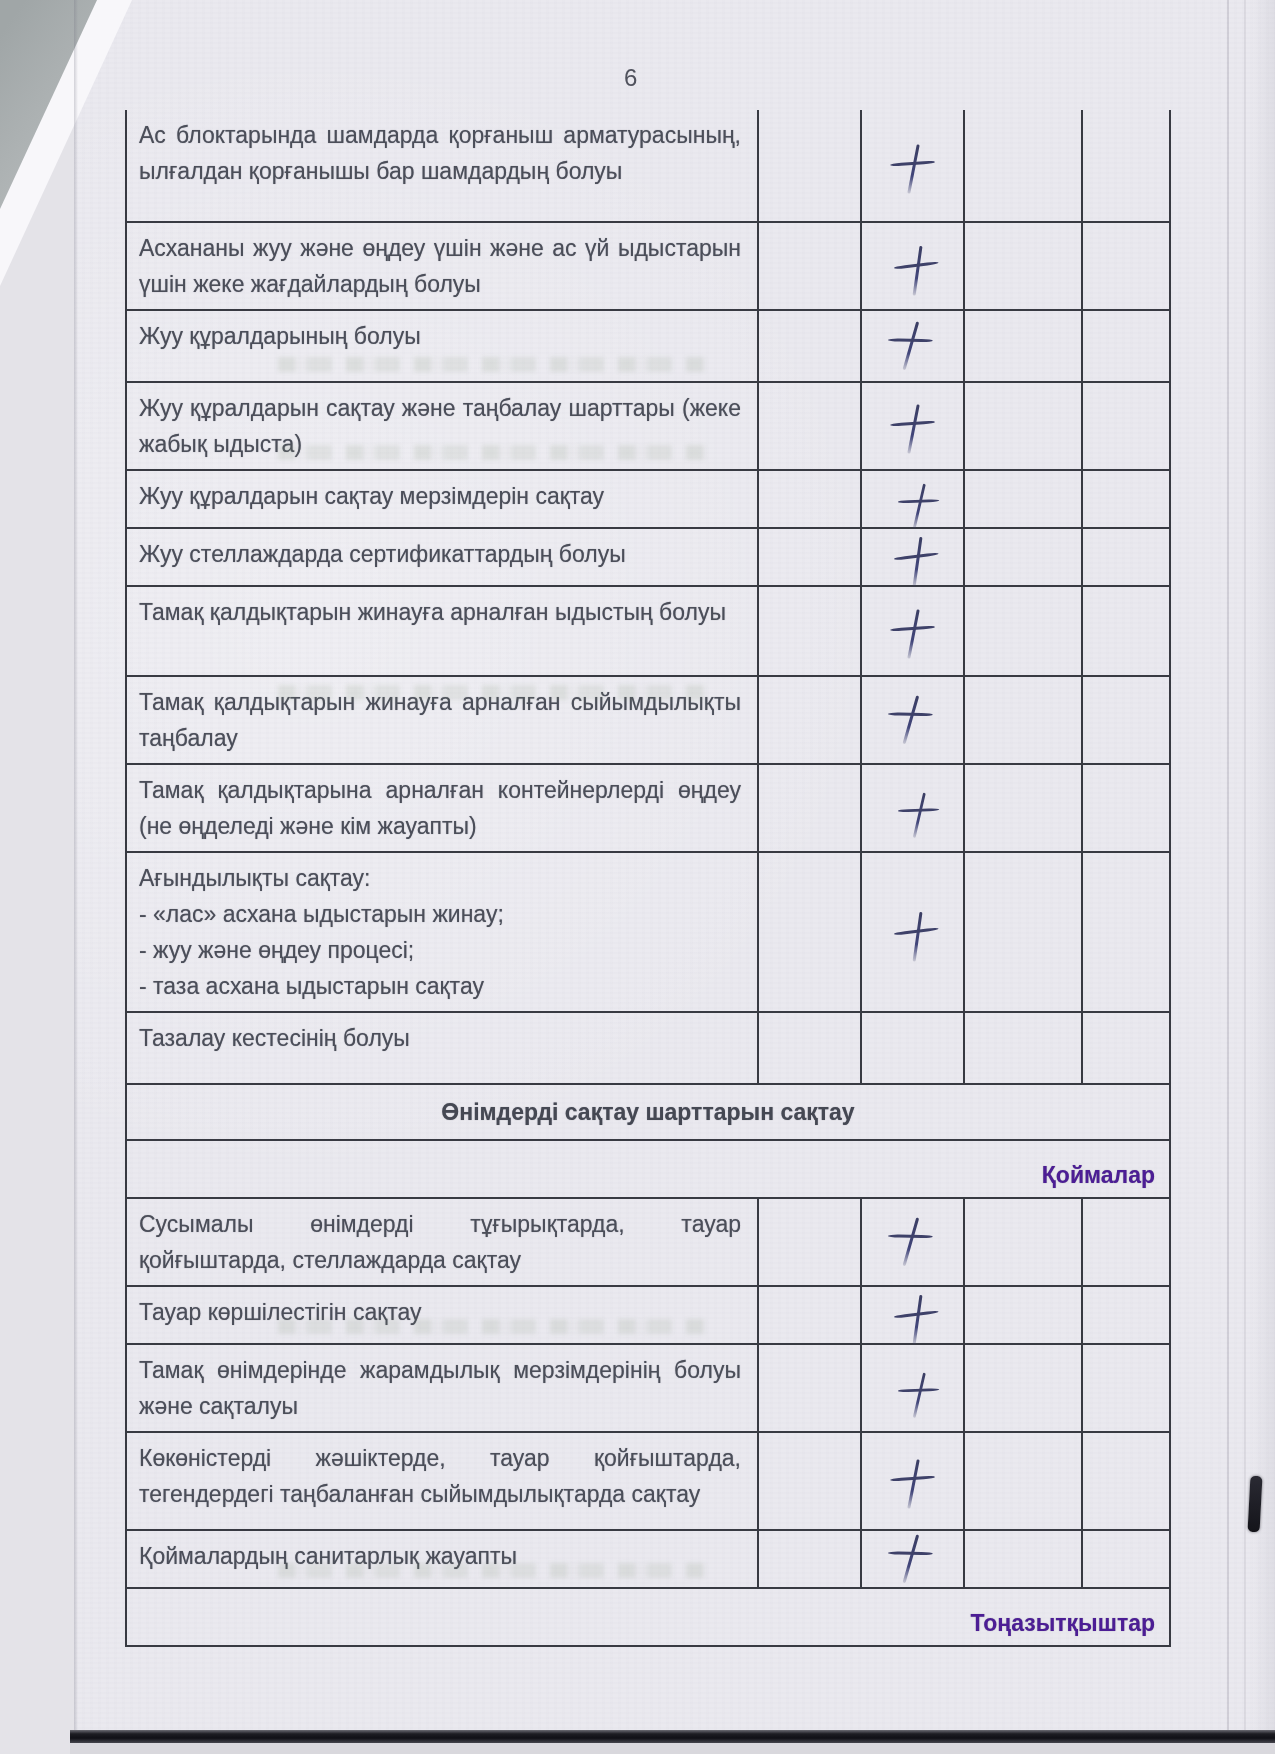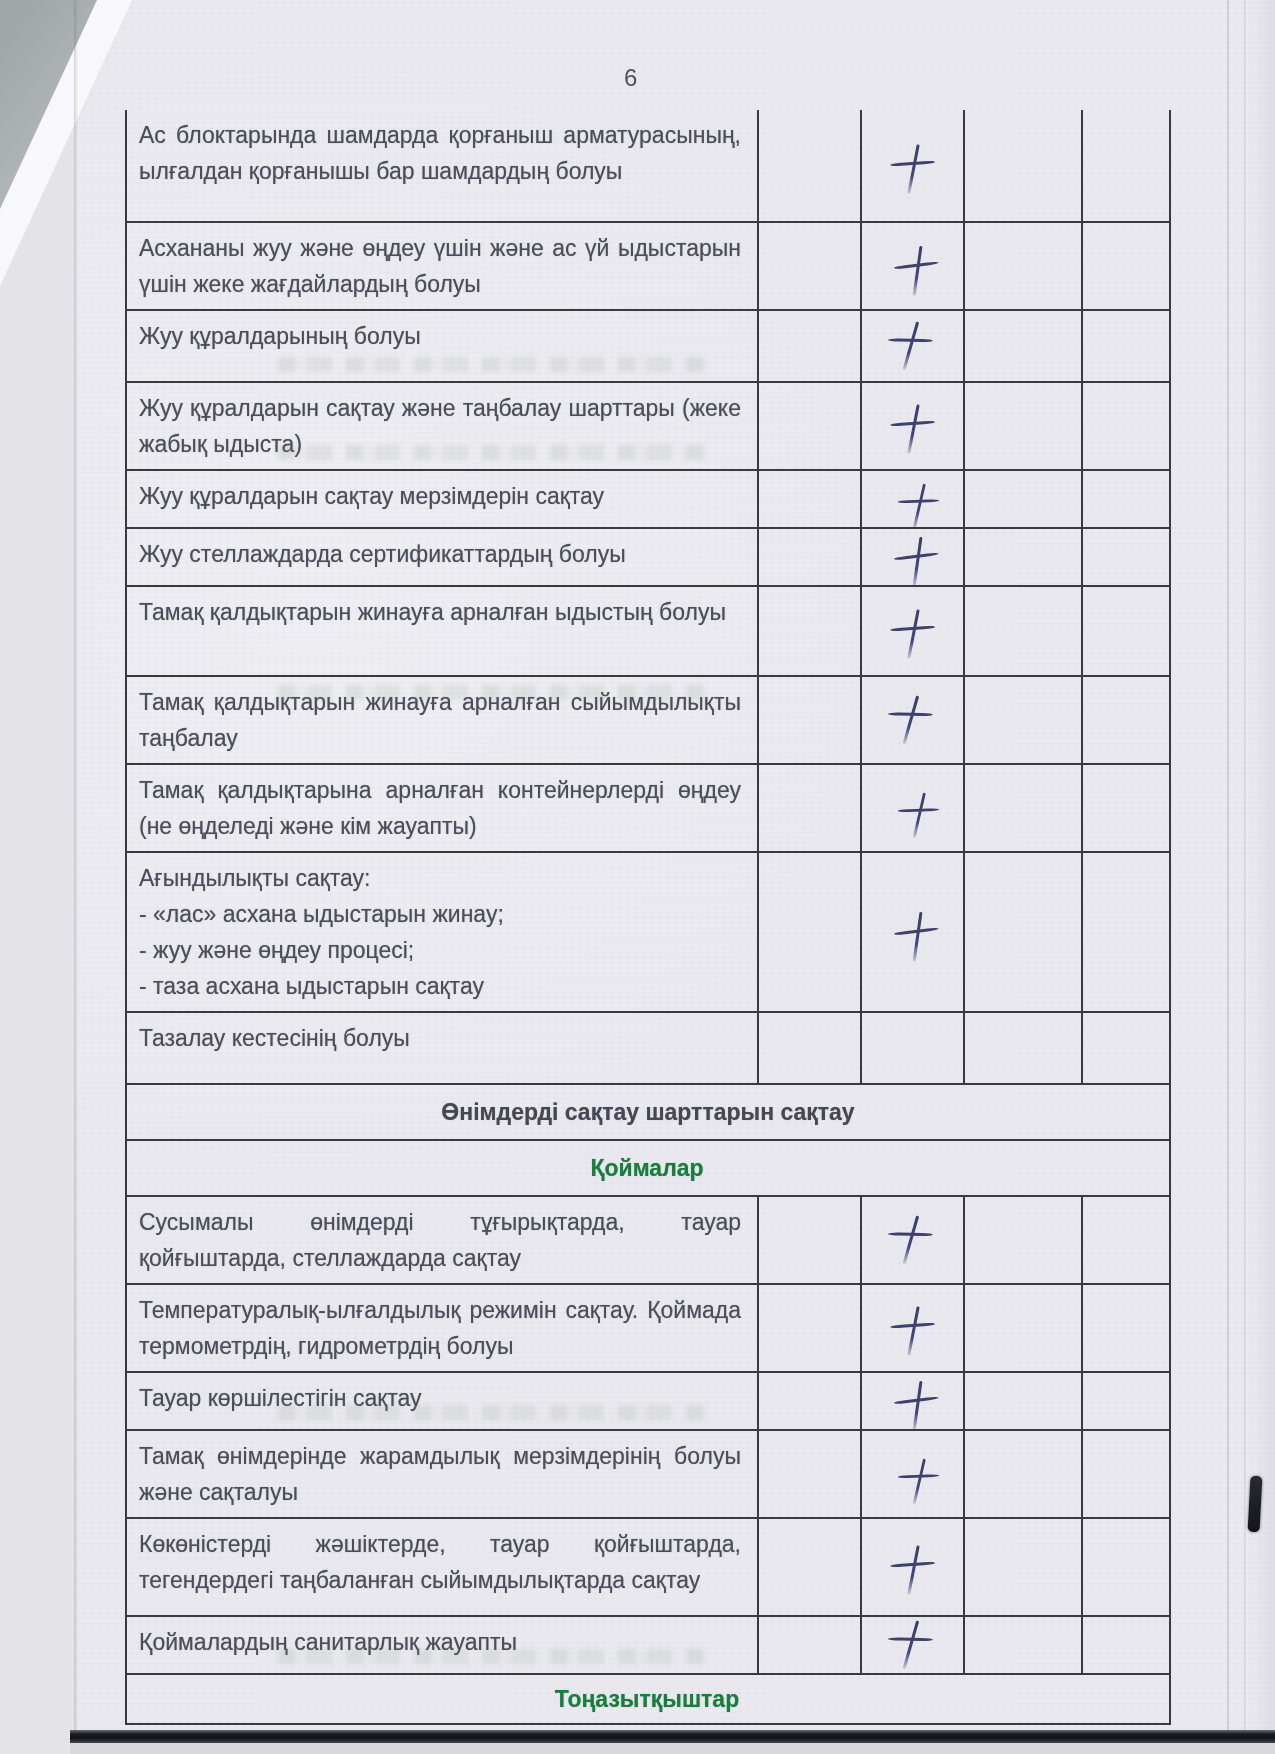--- a/index.html
+++ b/index.html
@@ -57,21 +57,21 @@
   }
   .checklist tr:first-child td{border-top:none;}
   
   .checklist tr:nth-child(3n) td{border-top-color:#3a4540;}
   .checklist tr:nth-child(3n+1) td{border-top-color:#36384c;}
   .checklist tr:nth-child(7n+2) td{border-top-color:#473d3f;}
   td.q{padding:7px 16px 7px 12px;text-align:justify;position:relative;white-space:pre-line;}
   td.cell{position:relative;}
   td.mark{text-align:center;vertical-align:middle;}
   td.sec{ text-align:center;font-weight:bold;vertical-align:middle;padding:4px 10px;color:#454853;}
-  td.grp{ font-weight:bold;vertical-align:middle;padding:4px 14px 4px 12px;text-align:center;color:#15803d;}
+  td.grp{ font-weight:bold;vertical-align:middle;padding:16px 14px 4px 12px;text-align:right;color:#4c1d95;}
   
   .ghost{position:absolute;left:24%;right:8%;bottom:9px;height:15px;pointer-events:none;
     background:repeating-linear-gradient(90deg, rgba(125,145,115,.20) 0 17px, rgba(125,145,115,.04) 17px 29px, rgba(125,145,115,.16) 29px 54px, transparent 54px 68px);
     filter:blur(2px);opacity:.75;}
   .ghost.hi{bottom:auto;top:8px;}
   
   .plus{position:relative;display:inline-block;width:47px;height:46px;font-size:0;color:transparent;}
   .plus:empty{display:none;}
   .plus::before{content:"";position:absolute;left:23px;top:-3px;width:3px;height:50px;border-radius:3px;
     background:linear-gradient(#3b3e63 0%,#41457a 65%,rgba(59,62,99,.18) 100%);
@@ -192,27 +192,20 @@
       <tr style="height:56px">
         <td class="grp" colspan="5"><span data-bind="doc.table.rows.12.text">Қоймалар</span></td>
       </tr>
       <tr style="height:82px">
         <td class="q"><span data-bind="doc.table.rows.13.text">Сусымалы өнімдерді тұғырықтарда, тауар қойғыштарда, стеллаждарда сақтау</span></td>
         <td class="cell"></td>
         <td class="cell mark"><span class="plus v3" data-bind="doc.table.rows.13.check">+</span></td>
         <td class="cell"></td>
           <td class="cell"></td>
       </tr>
-      <tr style="height:82px">
-        <td class="q"><span data-bind="doc.table.rows.14.text">Температуралық-ылғалдылық режимін сақтау. Қоймада термометрдің, гидрометрдің болуы</span></td>
-        <td class="cell"></td>
-        <td class="cell mark"><span class="plus v1" data-bind="doc.table.rows.14.check">+</span></td>
-        <td class="cell"></td>
-          <td class="cell"></td>
-      </tr>
       <tr style="height:52px">
         <td class="q"><span data-bind="doc.table.rows.15.text">Тауар көршілестігін сақтау</span><i class="ghost"></i></td>
         <td class="cell"></td>
         <td class="cell mark"><span class="plus v2" data-bind="doc.table.rows.15.check">+</span></td>
         <td class="cell"></td>
           <td class="cell"></td>
       </tr>
       <tr style="height:82px">
         <td class="q"><span data-bind="doc.table.rows.16.text">Тамақ өнімдерінде жарамдылық мерзімдерінің болуы және сақталуы</span></td>
         <td class="cell"></td>

